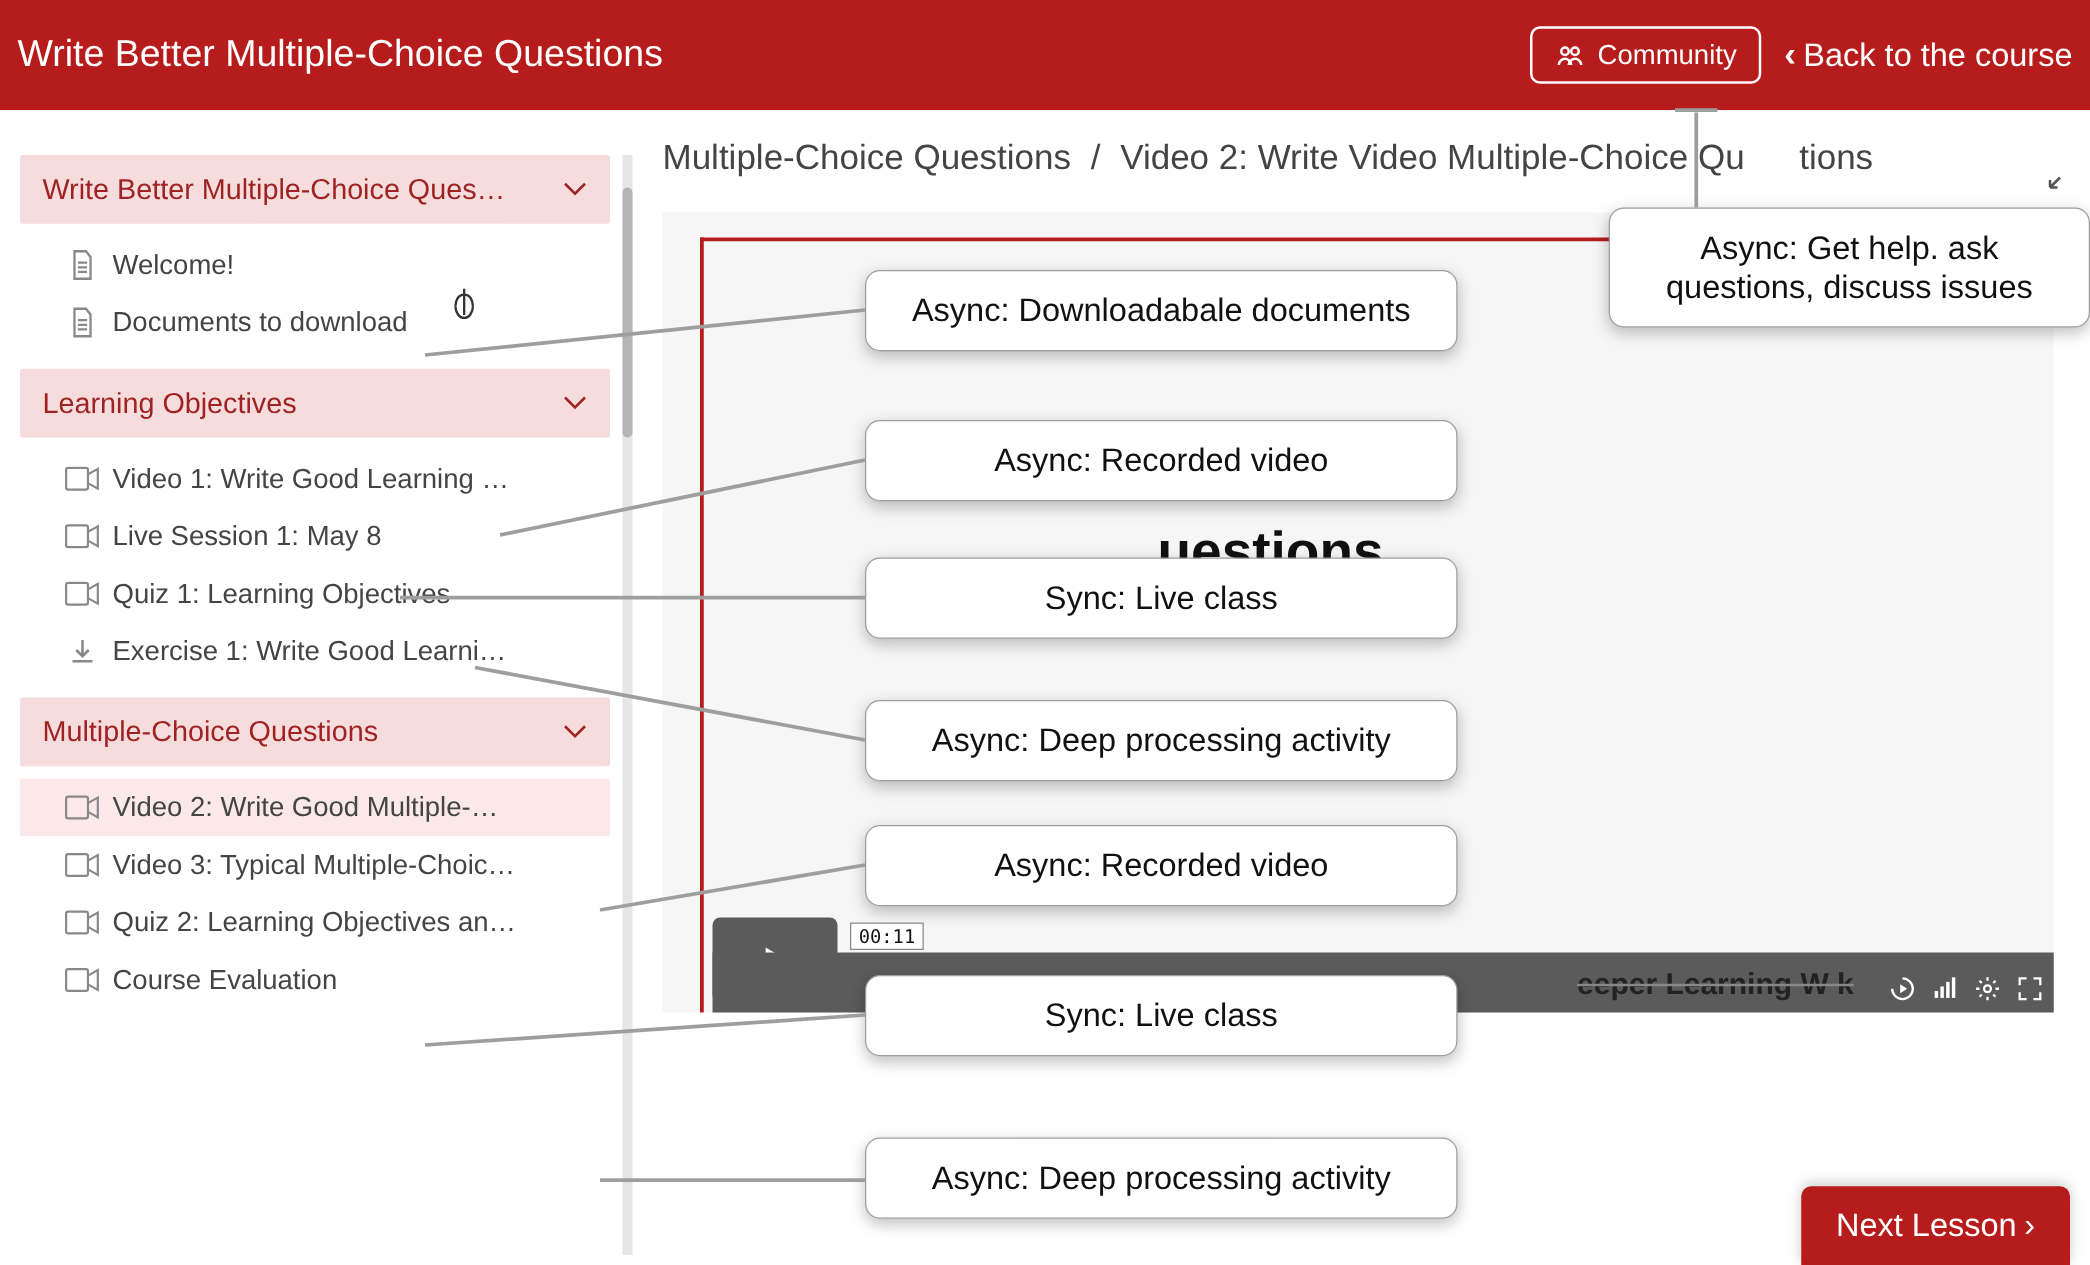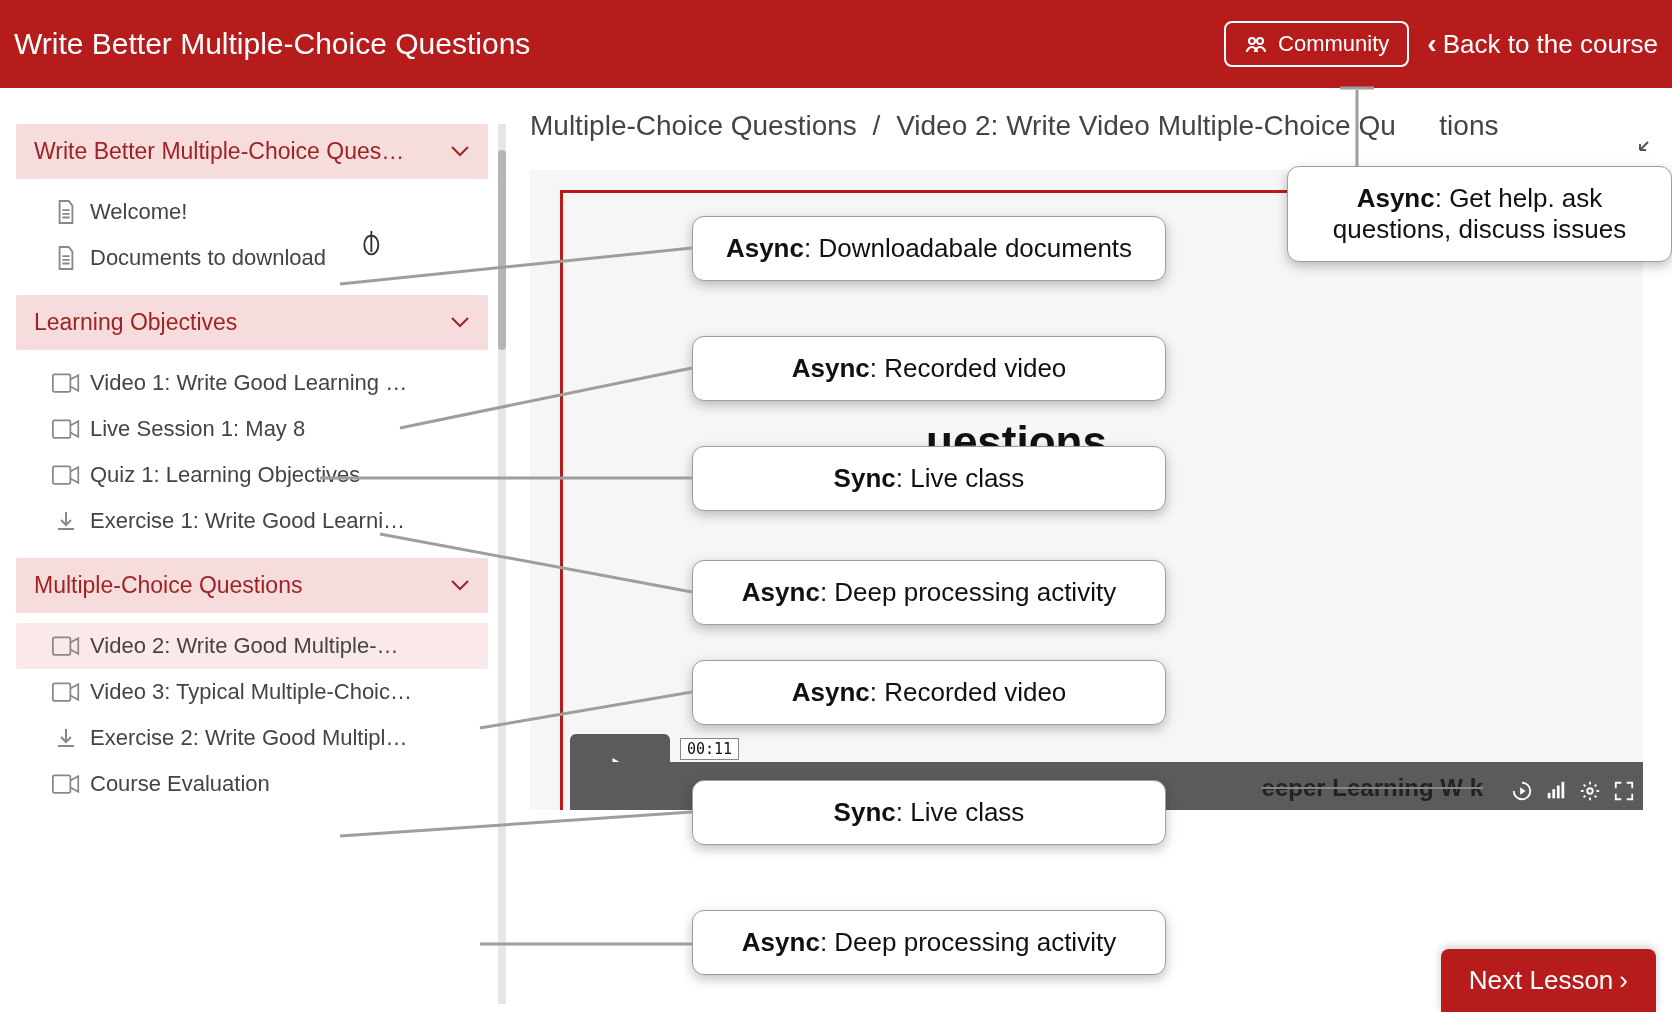--- a/index.html
+++ b/index.html
@@ -49,21 +49,21 @@
 
   .player-bar { position:absolute; left:40px; right:0; bottom:0; height:48px; background:#5b5b5b; display:flex; align-items:center; }
   .play-btn { width:100px; height:68px; background:#5b5b5b; display:flex; align-items:center; justify-content:center; color:#fff; border-radius:6px; position:absolute; left:40px; bottom:8px; }
   .play-btn svg { width:30px; height:30px; }
   .timecode { position:absolute; left:150px; bottom:50px; background:#fff; border:1px solid #888; font-family:monospace; font-size:15px; padding:1px 6px; }
   .deeper-text { position:absolute; right:160px; bottom:8px; font-size:24px; font-weight:700; color:#222; text-decoration:line-through; text-decoration-color:#888;margin-left:16px; }
   .player-icons { position:absolute; right:8px; bottom:8px; display:flex; gap:12px; align-items:center; color:#fff; font-size:18px; }
 
   
   .callout { position:absolute; min-width:420px; background:#fff; border:1px solid var(--callout-border); border-radius:12px; box-shadow: var(--shadow); padding:16px 26px; font-size:26px; text-align:center; }
-  .callout .bold { font-weight:700; }
+  .callout .bold { font-weight:400; }
 
   
   .next-btn { position:absolute; right:16px; bottom:0; background: var(--red); color:#fff; font-size:26px; padding:16px 28px; border-radius:8px 8px 0 0; box-shadow:0 -2px 10px rgba(0,0,0,.2); cursor:pointer; display:flex; align-items:center; gap:6px; }
 
   
   .stroke-icon { stroke:#888; fill:none; stroke-width:2; }
 
   
   .cursor { position:absolute; width:28px; height:34px; pointer-events:none; }
 
@@ -189,25 +189,26 @@
         <span class="icon-slot">
           <svg width="28" height="20" viewBox="0 0 32 22" class="stroke-icon">
             <rect x="1" y="1" width="20" height="20" rx="2"></rect>
             <path d="M21 7l9-5v18l-9-5"></path>
           </svg>
         </span>
         <span class="lesson-label">Video 3: Typical Multiple-Choic…</span>
       </div>
       <div class="lesson">
         <span class="icon-slot">
-          <svg width="24" height="24" viewBox="0 0 24 24" class="stroke-icon">
-            <path d="M12 3v12M7 11l5 5 5-5M4 20h16"></path>
-          </svg>
-        </span>
-        <span class="lesson-label">Exercise 2: Write Good Multipl…</span>
+          <svg width="28" height="20" viewBox="0 0 32 22" class="stroke-icon">
+            <rect x="1" y="1" width="20" height="20" rx="2"></rect>
+            <path d="M21 7l9-5v18l-9-5"></path>
+          </svg>
+        </span>
+        <span class="lesson-label">Quiz 2: Learning Objectives an…</span>
       </div>
       <div class="lesson">
         <span class="icon-slot">
           <svg width="28" height="20" viewBox="0 0 32 22" class="stroke-icon">
             <rect x="1" y="1" width="20" height="20" rx="2"></rect>
             <path d="M21 7l9-5v18l-9-5"></path>
           </svg>
         </span>
         <span class="lesson-label">Course Evaluation</span>
       </div>

